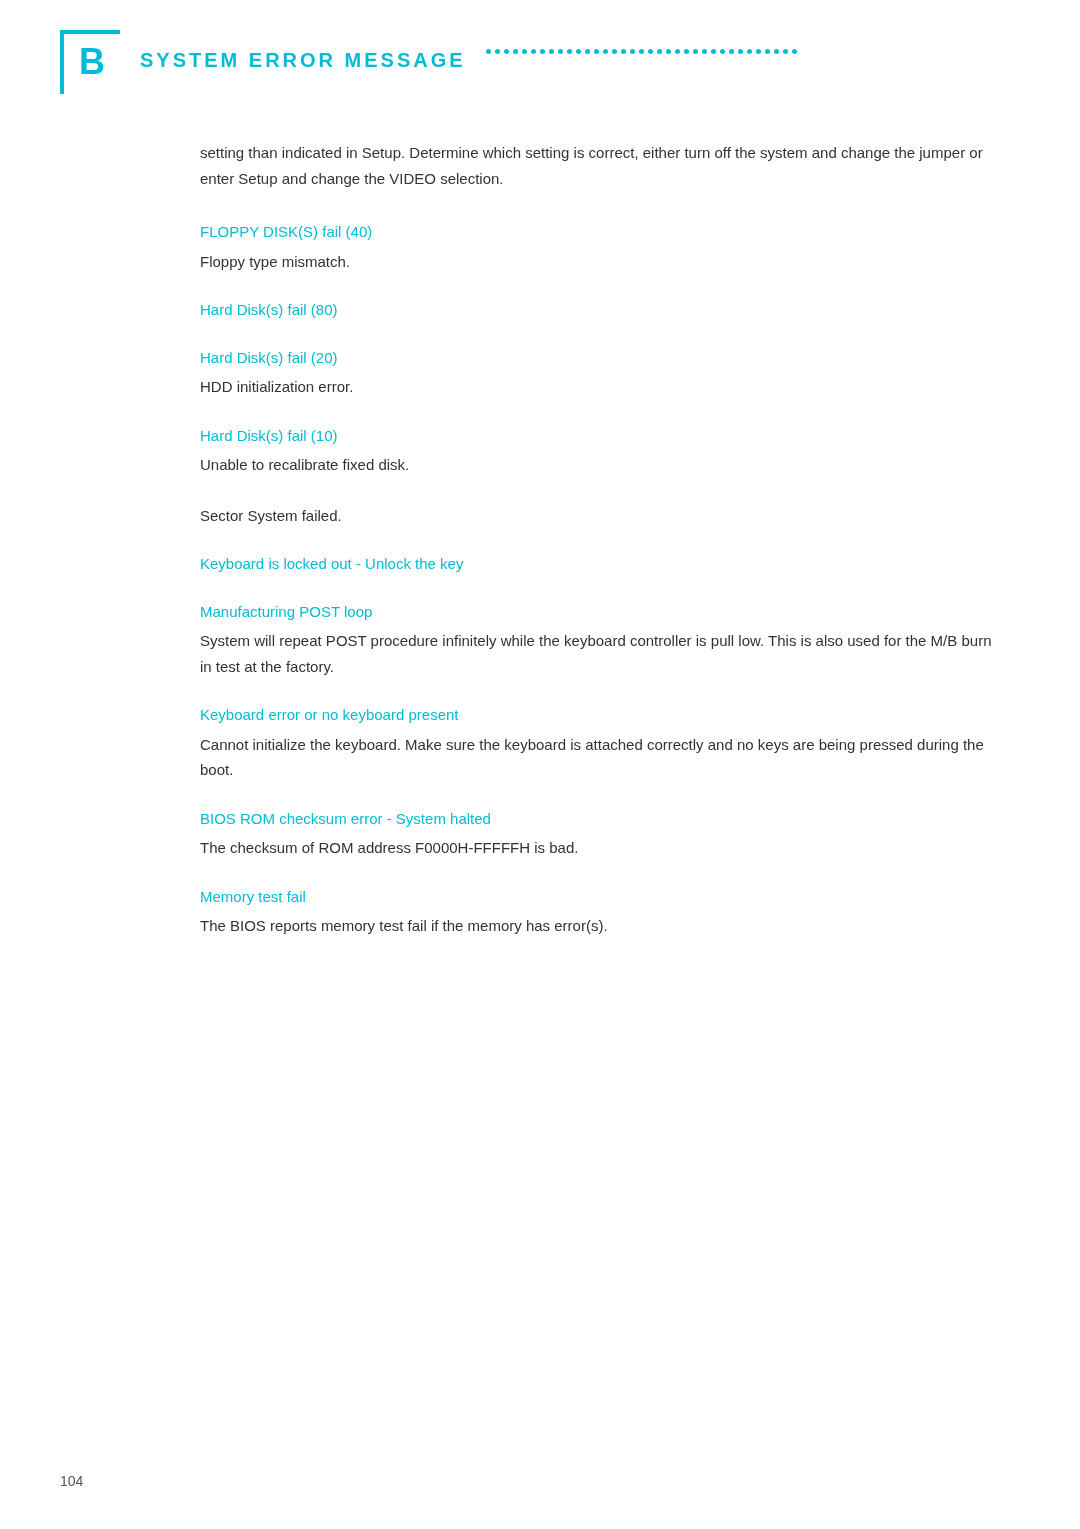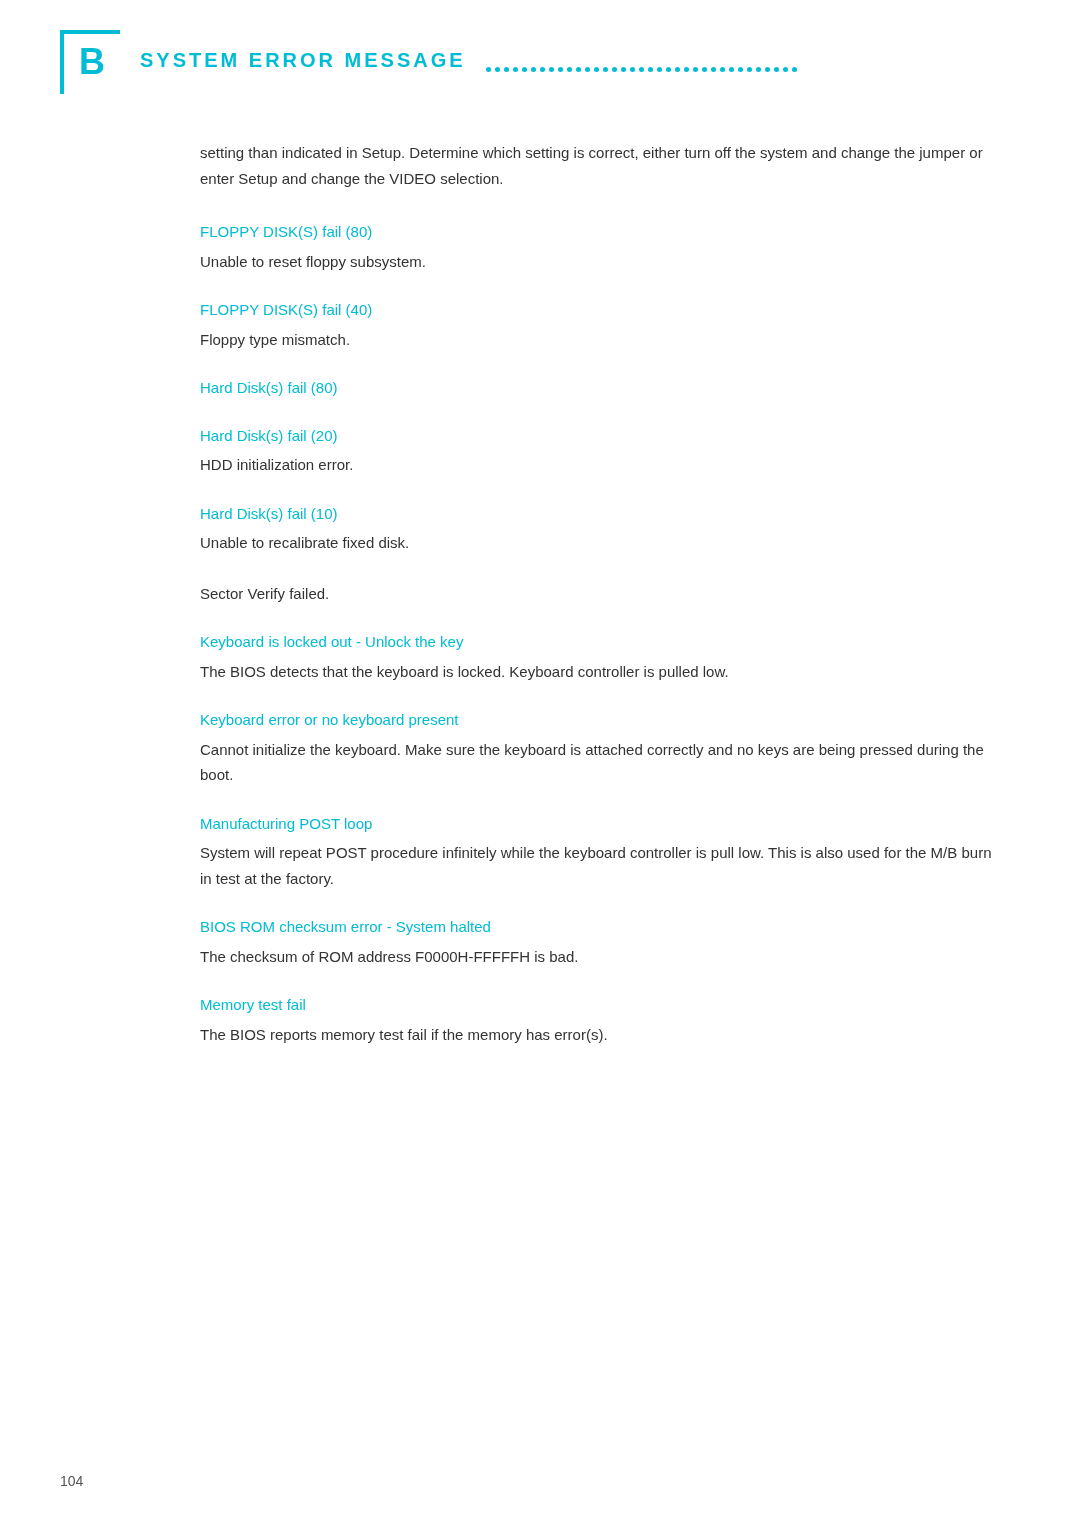--- a/index.html
+++ b/index.html
@@ -58,21 +58,21 @@
 
     .letter-b {
       font-size: 36px;
       font-weight: bold;
       color: #00bcd4;
       font-family: Arial, sans-serif;
     }
 
     .header-title-area {
       display: flex;
-      align-items: flex-end;
+      align-items: flex-start;
       flex: 1;
     }
 
     .header-title {
       font-size: 20px;
       font-weight: bold;
       color: #00bcd4;
       letter-spacing: 3px;
       text-transform: uppercase;
       margin-right: 20px;
@@ -185,54 +185,49 @@
         </div>
     </div>
   </div>
 
   <div class="content">
 
     <p class="intro-text">setting than indicated in Setup. Determine which setting is correct, either turn off the system and change the jumper or enter Setup and change the VIDEO selection.</p>
 
     <div id="errors-container">
         <div class="error-entry">
-          <div class="error-title">FLOPPY DISK(S) fail (80)</div>
-          <div class="error-description">Unable to reset floppy subsystem.</div>
-        </div>
-        <div class="error-entry">
           <div class="error-title">FLOPPY DISK(S) fail (40)</div>
           <div class="error-description">Floppy type mismatch.</div>
         </div>
         <div class="error-entry">
           <div class="error-title">Hard Disk(s) fail (80)</div>
         </div>
         <div class="error-entry">
           <div class="error-title">Hard Disk(s) fail (20)</div>
           <div class="error-description">HDD initialization error.</div>
         </div>
         <div class="error-entry">
           <div class="error-title">Hard Disk(s) fail (10)</div>
           <div class="error-description">Unable to recalibrate fixed disk.</div>
         </div>
         <div class="error-entry">
-          <div class="error-description">Sector Verify failed.</div>
+          <div class="error-description">Sector System failed.</div>
         </div>
         <div class="error-entry">
           <div class="error-title">Keyboard is locked out - Unlock the key</div>
-          <div class="error-description">The BIOS detects that the keyboard is locked. Keyboard controller is pulled low.</div>
+        </div>
+        <div class="error-entry">
+          <div class="error-title">Manufacturing POST loop</div>
+          <div class="error-description">System will repeat POST procedure infinitely while the keyboard controller is pull low. This is also used for the M/B burn in test at the factory.</div>
         </div>
         <div class="error-entry">
           <div class="error-title">Keyboard error or no keyboard present</div>
           <div class="error-description">Cannot initialize the keyboard. Make sure the keyboard is attached correctly and no keys are being pressed during the boot.</div>
         </div>
         <div class="error-entry">
-          <div class="error-title">Manufacturing POST loop</div>
-          <div class="error-description">System will repeat POST procedure infinitely while the keyboard controller is pull low. This is also used for the M/B burn in test at the factory.</div>
-        </div>
-        <div class="error-entry">
           <div class="error-title">BIOS ROM checksum error - System halted</div>
           <div class="error-description">The checksum of ROM address F0000H-FFFFFH is bad.</div>
         </div>
         <div class="error-entry">
           <div class="error-title">Memory test fail</div>
           <div class="error-description">The BIOS reports memory test fail if the memory has error(s).</div>
         </div>
       </div>
 
   </div>

